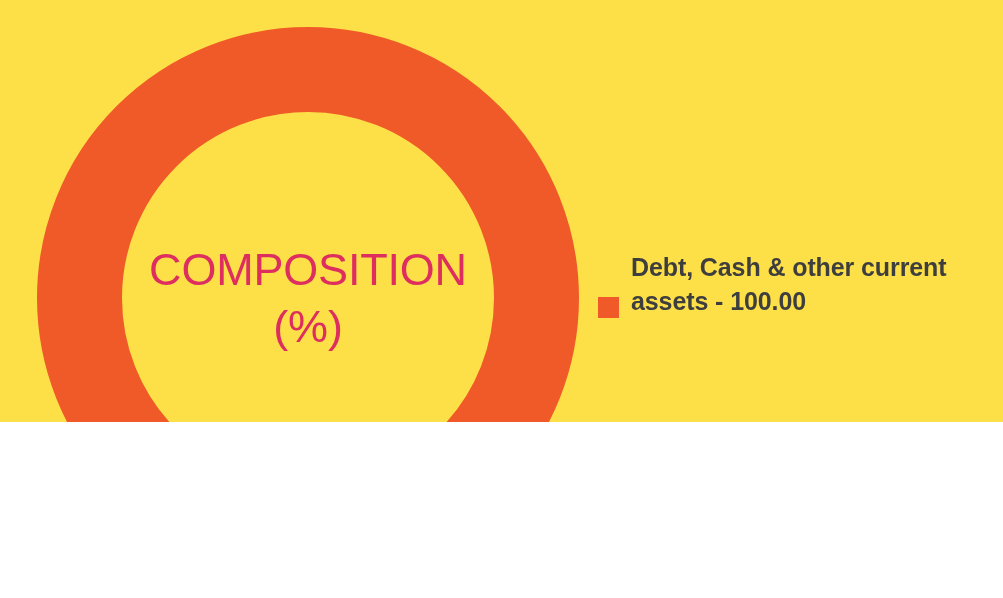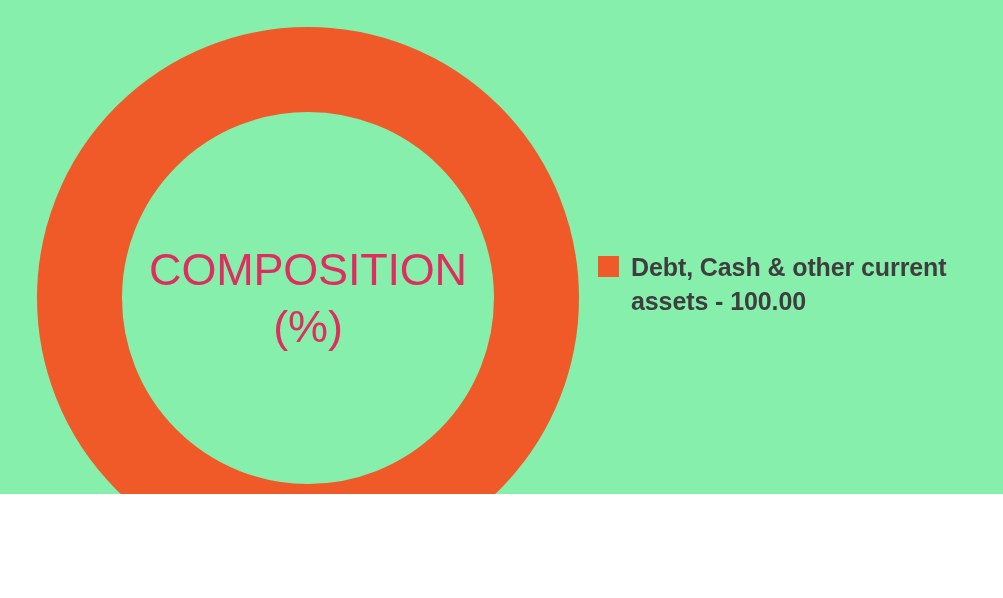--- a/index.html
+++ b/index.html
@@ -7,22 +7,22 @@
     margin: 0;
     padding: 0;
     background: #ffffff;
   }
   body {
     font-family: "Liberation Sans", sans-serif;
   }
   .chart-canvas {
     position: relative;
     width: 1003px;
-    height: 494px;
-    background: #86efac;
+    height: 422px;
+    background: #fde047;
     overflow: hidden;
   }
 
   
   .donut-wrap {
     position: absolute;
     left: 37px;
     top: 27px;
     width: 542px;
     height: 542px;
@@ -63,21 +63,21 @@
     left: 598px;
     top: 250px;
     display: flex;
     flex-direction: row;
     align-items: flex-start;
     width: 390px;
   }
   .legend-item {
     display: flex;
     flex-direction: row;
-    align-items: flex-start;
+    align-items: flex-end;
   }
   .legend-swatch {
     width: 21px;
     height: 21px;
     flex: 0 0 21px;
     margin-top: 6px;
     background: #F05A28;
   }
   .legend-text {
     margin-left: 12px;

